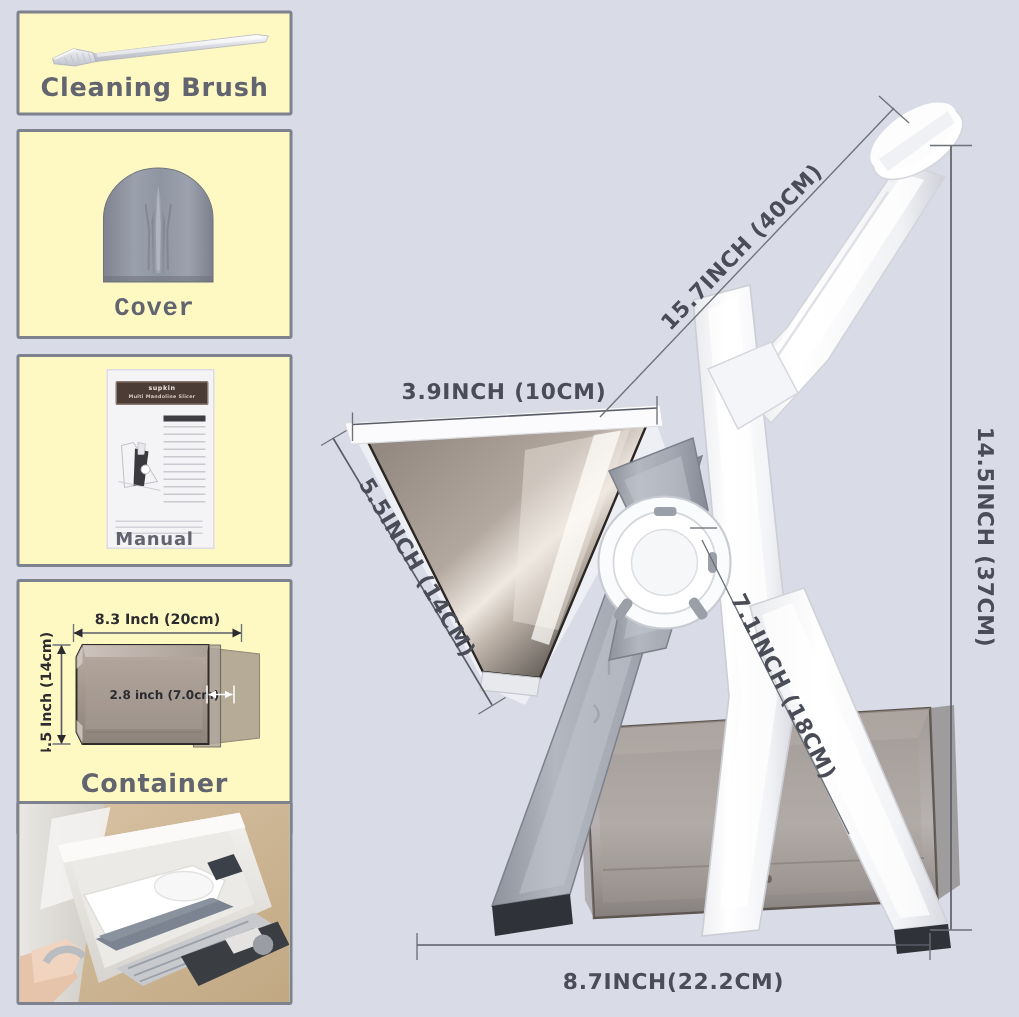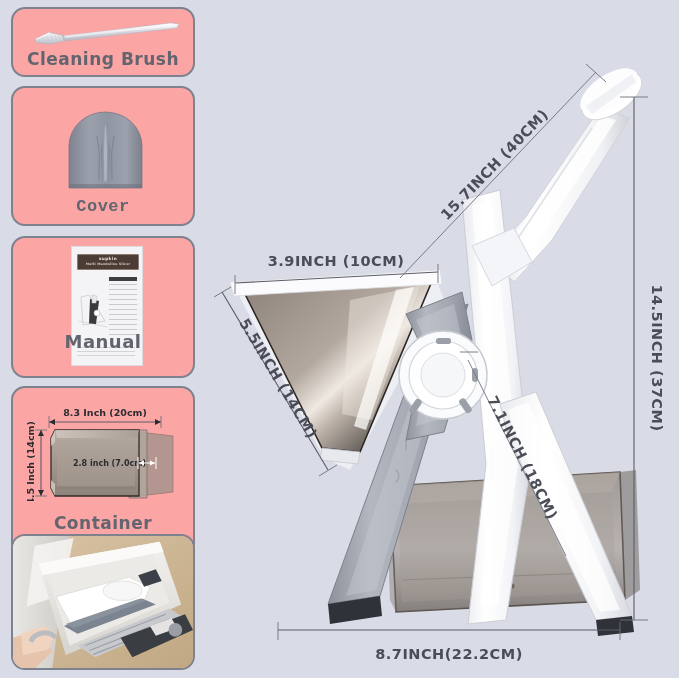--- a/index.html
+++ b/index.html
@@ -7,44 +7,44 @@
     width:679px;height:678px;
     background:#d9dbe7;
     font-family:"DejaVu Sans", sans-serif;
     overflow:hidden;position:relative;
   }
   #stage{position:absolute;inset:0;}
 
   
   .card{
     position:absolute;
-    background:#fca5a5;
+    background:#fef9c3;
     border:2px solid #7e828e;
-    border-radius:14px;
+    border-radius:2px;
     box-sizing:border-box;
     overflow:hidden;
   }
   .card-label{
     position:absolute;left:0;right:0;
     text-align:center;
     font-weight:bold;
     color:#62656f;
     letter-spacing:.5px;
   }
 
   
   #card-brush    {left:11px; top:7px;   width:184px; height:70px;}
   #card-cover    {left:11px; top:86px;  width:184px; height:140px;}
   #card-manual   {left:11px; top:236px; width:184px; height:142px;}
   #card-container{left:11px; top:386px; width:184px; height:171px;}
   #card-drawer   {left:11px; top:534px; width:184px; height:136px;}
 
   #lbl-brush    {bottom:6px;  font-size:17px;}
   #lbl-cover    {bottom:8px;  font-size:17px;font-family:Liberation Mono, monospace;}
-  #lbl-manual   {bottom:24px;  font-size:18px;}
+  #lbl-manual   {bottom:10px;  font-size:12px;}
   #lbl-container{bottom:22px;  font-size:17px;}
 
   
   .brush-art{position:absolute;left:18px;top:8px;width:150px;height:28px;}
 
   
   .cover-art{position:absolute;left:50px;top:22px;width:85px;height:82px;}
 
   
   .manual-page{

